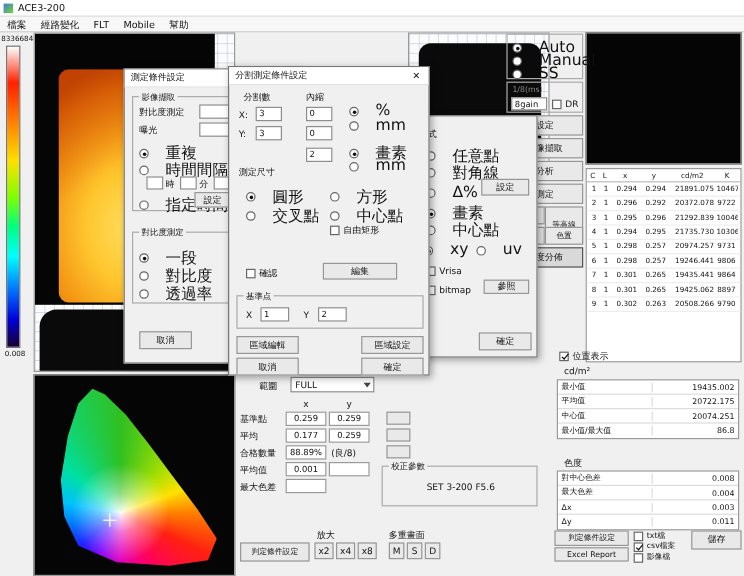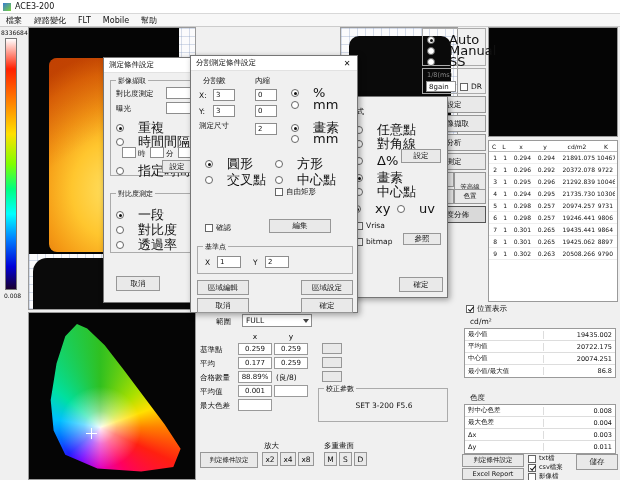--- a/index.html
+++ b/index.html
@@ -206,21 +206,21 @@
   <div class="trow">
       <span class="tc c1">9</span>
       <span class="tc c2">1</span>
       <span class="tc c3">0.302</span>
       <span class="tc c4">0.263</span>
       <span class="tc c5">20508.266</span>
       <span class="tc c6">9790</span>
     </div>
 </div>
 
-<div class="abs" style="left:462px;top:302px;width:156px;height:178px">
+<div class="abs" style="left:462px;top:290px;width:156px;height:178px">
   <div class="chkrow sel" style="left:4px;top:2px">
       <i></i>
       <span>位置表示</span>
     </div>
   <span class="lbl" style="left:8px;top:15px">cd/m²</span>
   <div class="sbox" style="left:2px;top:26px;width:152px">
     <div class="srow">
         <span class="slbl">最小值</span>
         <span class="sval">19435.002</span>
       </div>
@@ -428,21 +428,21 @@
       <i></i>
       <span>%</span>
     </div>
   <div class="radio" style="left:100px;top:41px">
       <i></i>
       <span>mm</span>
     </div>
   <span class="lbl" style="left:8px;top:51px">Y:</span>
   <div class="field" style="left:22px;top:49px;width:22px;height:12px">3</div>
   <div class="field" style="left:64px;top:49px;width:22px;height:12px">0</div>
-  <span class="lbl" style="left:8px;top:65px">測定尺寸</span>
+  <span class="lbl" style="left:8px;top:83px">測定尺寸</span>
   <div class="field" style="left:64px;top:67px;width:22px;height:12px">2</div>
   <div class="radio sel" style="left:100px;top:63px">
       <i></i>
       <span>畫素</span>
     </div>
   <div class="radio" style="left:100px;top:75px">
       <i></i>
       <span>mm</span>
     </div>
   <div class="radio sel" style="left:14px;top:99px">

